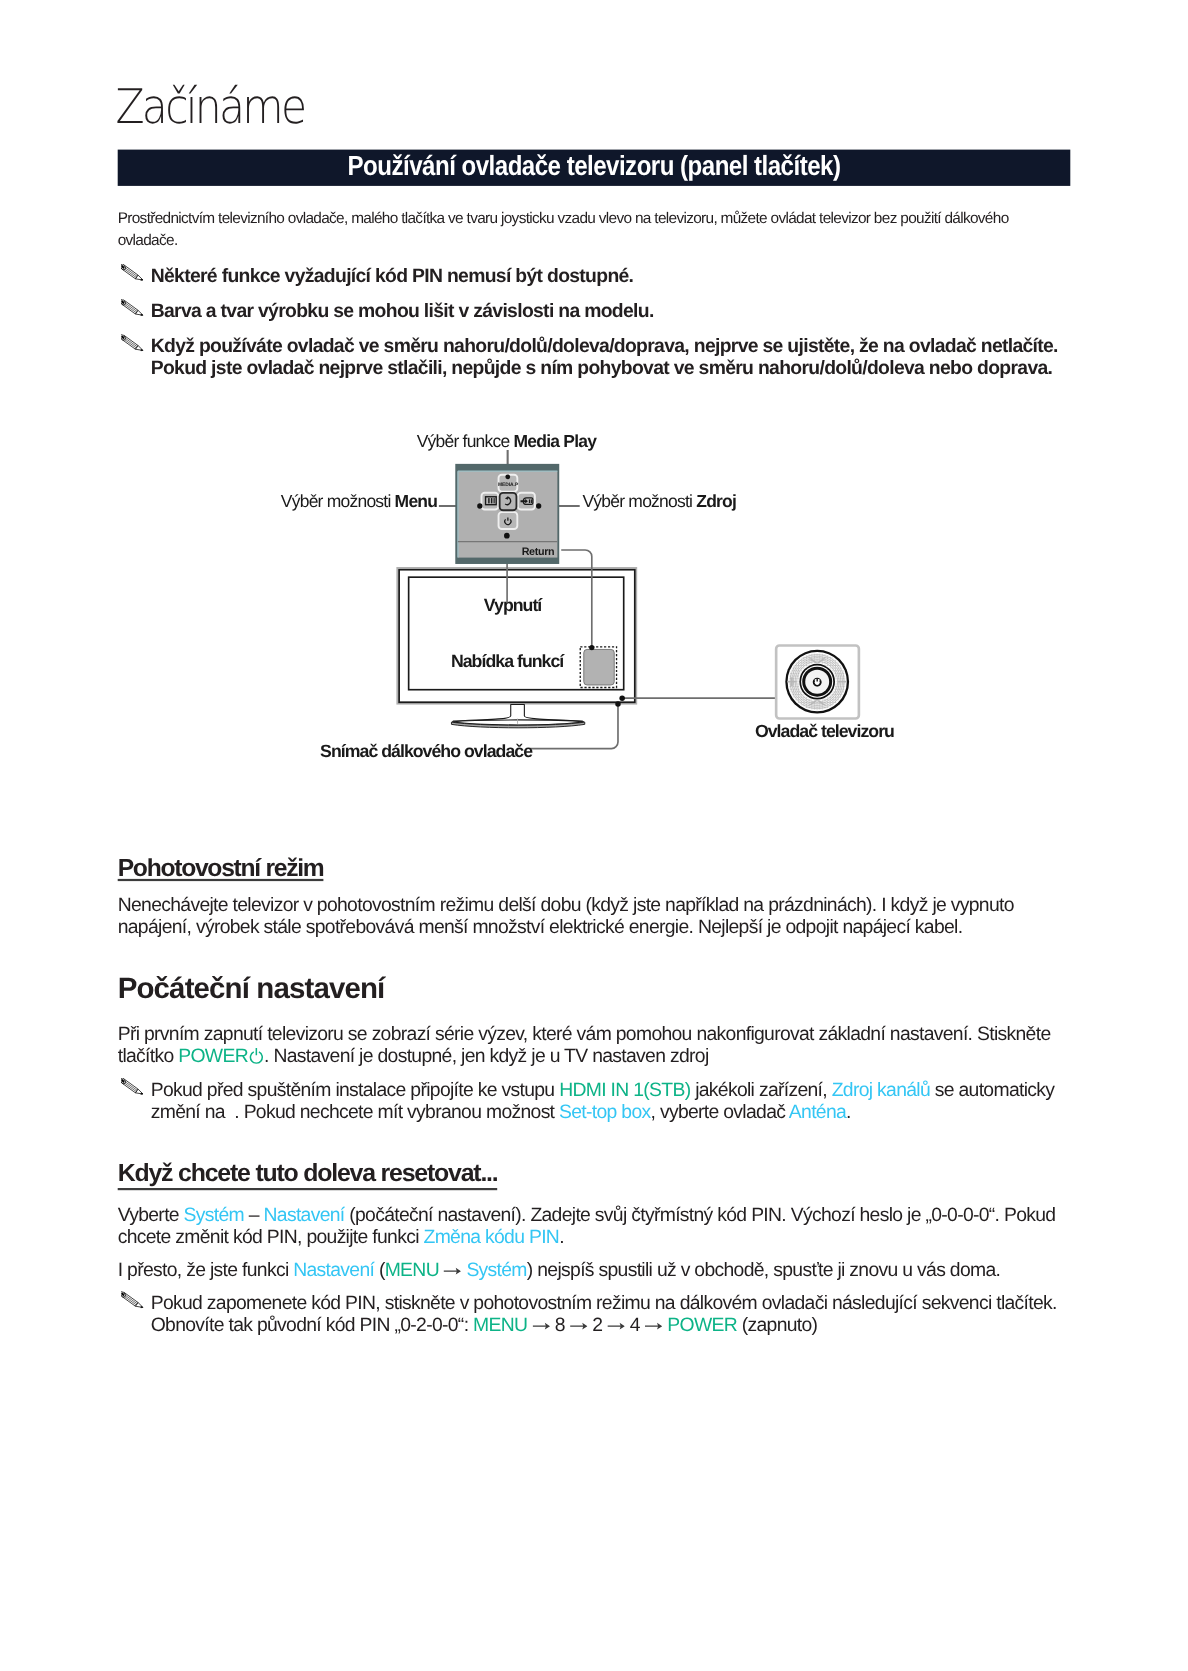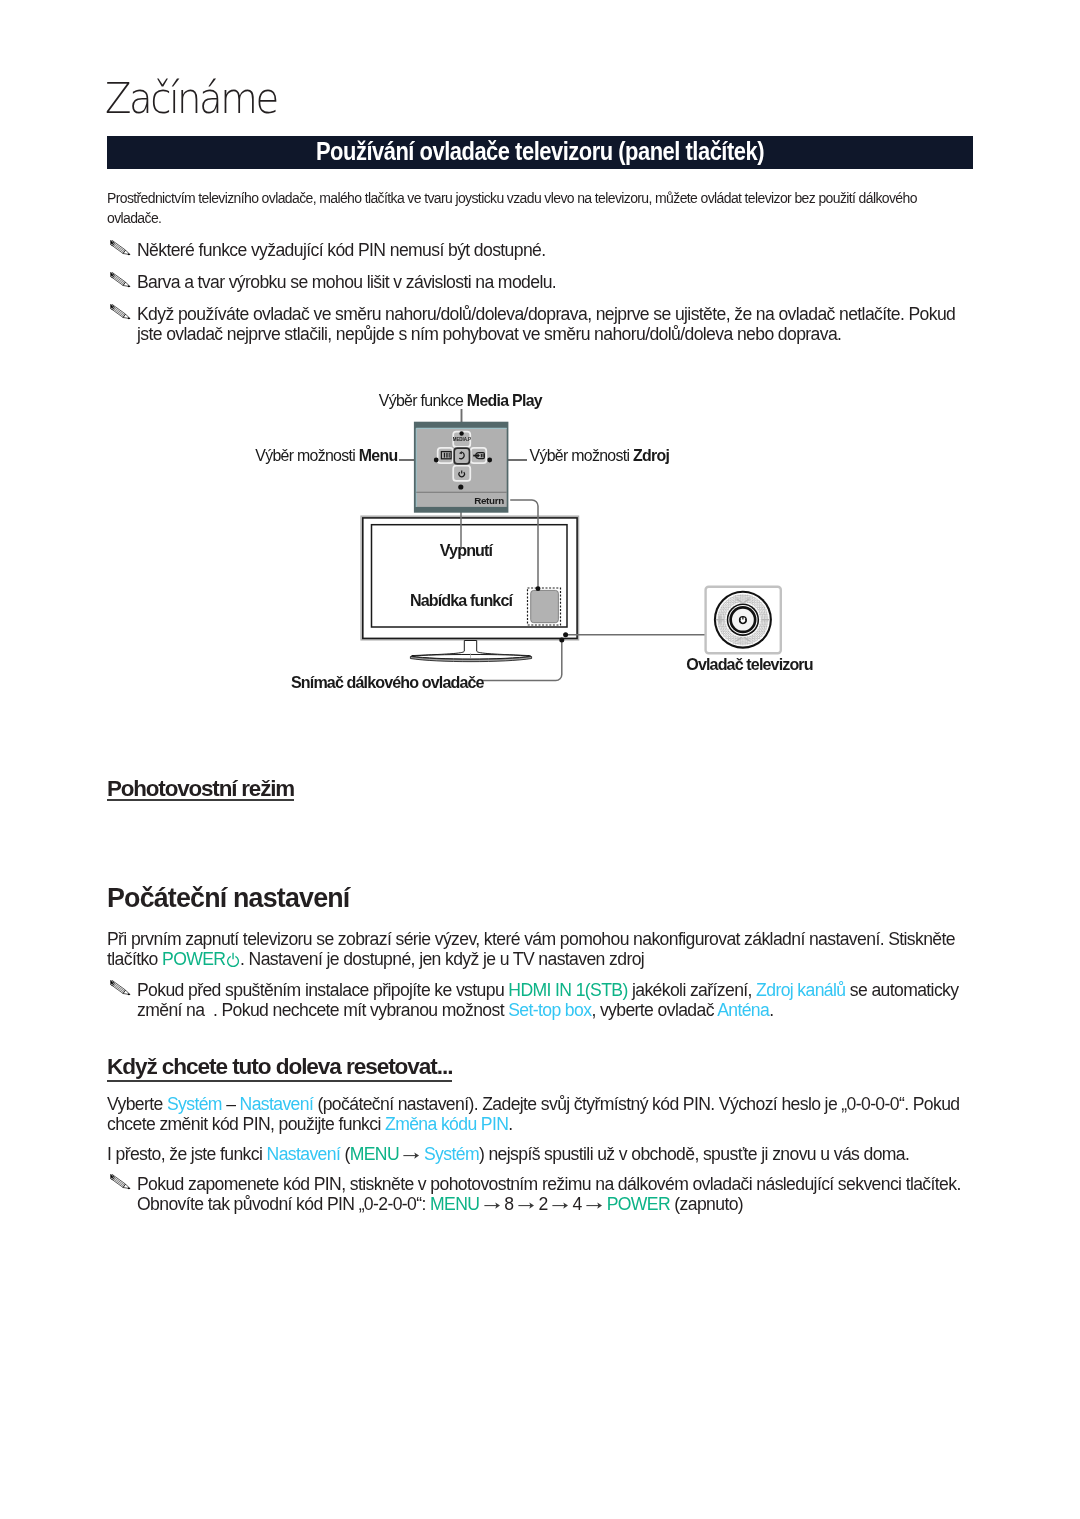--- a/index.html
+++ b/index.html
@@ -10,21 +10,21 @@
   .chapter-title{position:absolute;left:105.3px;top:76px;font-size:43.4px;font-weight:200;
       letter-spacing:-2.8px;color:#231f20;line-height:44px;font-family:"DejaVu Sans",sans-serif;
       transform:scaleX(0.89);transform-origin:0 0;white-space:nowrap;}
 
   .bar-head{position:absolute;left:107px;top:136px;width:866px;height:32.5px;background:#0f172a;}
   .bar-head span{display:block;color:#ffffff;font-weight:bold;font-size:25.2px;text-align:center;
       line-height:30px;letter-spacing:-0.55px;transform:scaleX(0.87);white-space:nowrap;}
 
   .intro{position:absolute;left:107px;top:187.8px;width:866px;font-size:14px;line-height:20px;letter-spacing:-0.62px;}
 
-  .notes{position:absolute;left:107px;top:240.3px;width:870px;}
+  .notes{position:absolute;left:107px;top:240.3px;width:870px;font-weight:bold;}
   .note{display:flex;align-items:flex-start;font-size:17.6px;line-height:20px;margin-bottom:12px;letter-spacing:-0.62px;}
   .note .ico{flex:0 0 30px;height:20px;position:relative;}
   .note .ico svg{position:absolute;left:3.3px;top:0.1px;width:20.3px;height:16.0px;}
   .note .txt{flex:1 1 auto;}
 
   .diagram{position:absolute;left:0px;top:383px;width:1080px;height:330px;}
   .diagram text{fill:#1a1a1a;}
   text.dlab{font-size:15.9px;letter-spacing:-0.70px;}
   text.dlab .b{font-weight:bold;}
   text.dkey{font-size:4.5px;font-weight:bold;letter-spacing:-0.06px;}
@@ -235,20 +235,21 @@
       <path d="M2.13 3.33 L12.63 10.83" stroke-width="0.42"></path>
       <ellipse cx="2.52" cy="2.85" rx="1.55" ry="2.45" transform="rotate(-35.4 2.52 2.85)" fill="#fff" stroke-width="0.62"></ellipse>
       <ellipse cx="2.52" cy="2.85" rx="0.72" ry="1.42" transform="rotate(-35.4 2.52 2.85)" fill="#000" stroke-width="0.3"></ellipse>
       <path d="M13.9 9.0 L11.95 11.75 L17.5 12.6 Z" fill="#fff"></path>
       <path d="M16.1 11.8 L17.5 12.6 L15.9 12.9 Z" fill="#000" stroke-width="0.3"></path>
     </g>
   </defs>
     </svg>
 
   <h2 class="h-under" id="h-standby"><span class="u">Pohotovostní režim</span></h2>
+  <p class="para" id="p-standby">Nenechávejte televizor v pohotovostním režimu delší dobu (když jste například na prázdninách). I když je vypnuto napájení, výrobek stále spotřebovává menší množství elektrické energie. Nejlepší je odpojit napájecí kabel.</p>
 
   <h2 class="h-big" id="h-initial">Počáteční nastavení</h2>
   <p class="para" id="p-initial"><span>Při prvním zapnutí televizoru se zobrazí série výzev, které vám pomohou nakonfigurovat základní nastavení. Stiskněte tlačítko </span><span class="tl">POWER</span><span class="tl pwr"><svg viewBox="0 0 16 17.5">
           <g stroke="currentColor" fill="none" stroke-width="1.55" stroke-linecap="butt">
             <path d="M5.35 4.9 A 6.1 6.1 0 1 0 10.65 4.9"></path>
             <path d="M8 0.8 L8 8.3"></path>
           </g>
         </svg></span><span>. Nastavení je dostupné, jen když je u TV nastaven zdroj</span></p>
 
   <div class="note note-abs" id="n-initial">

